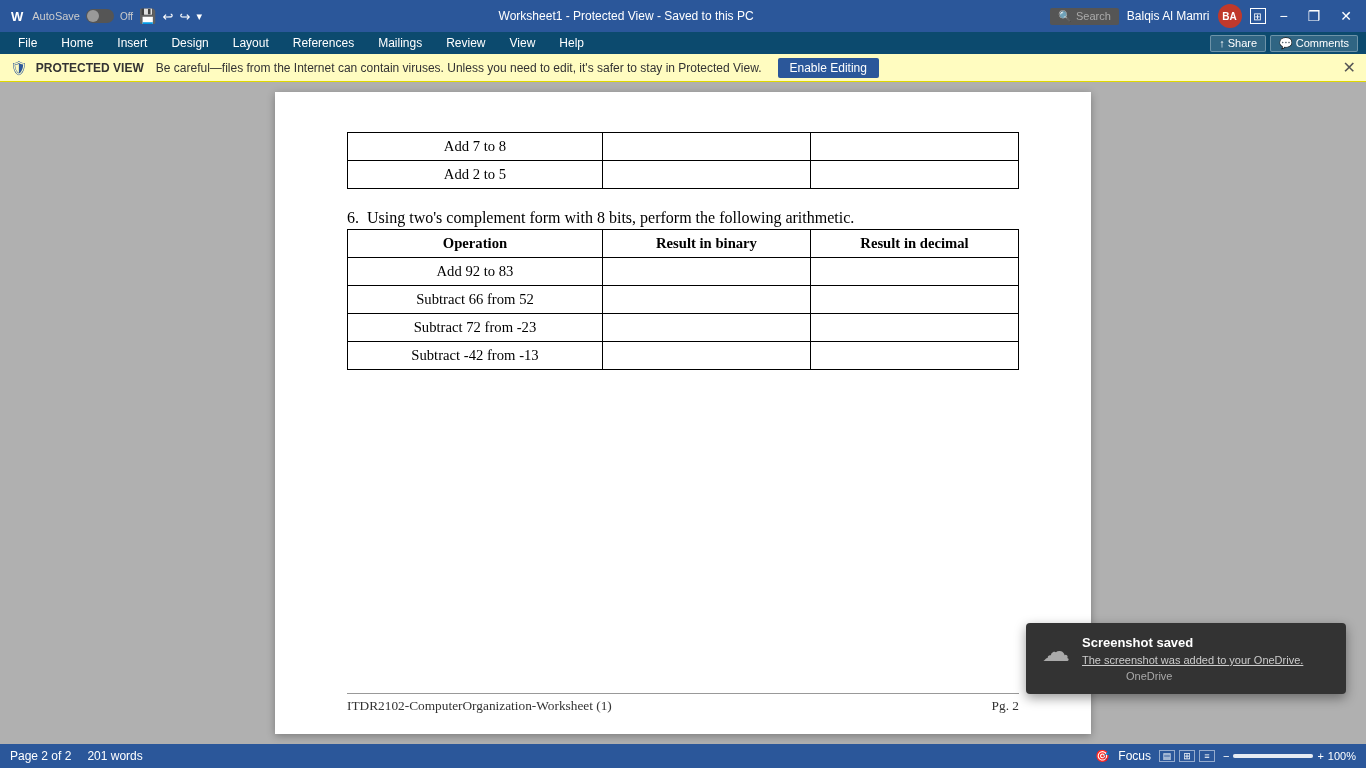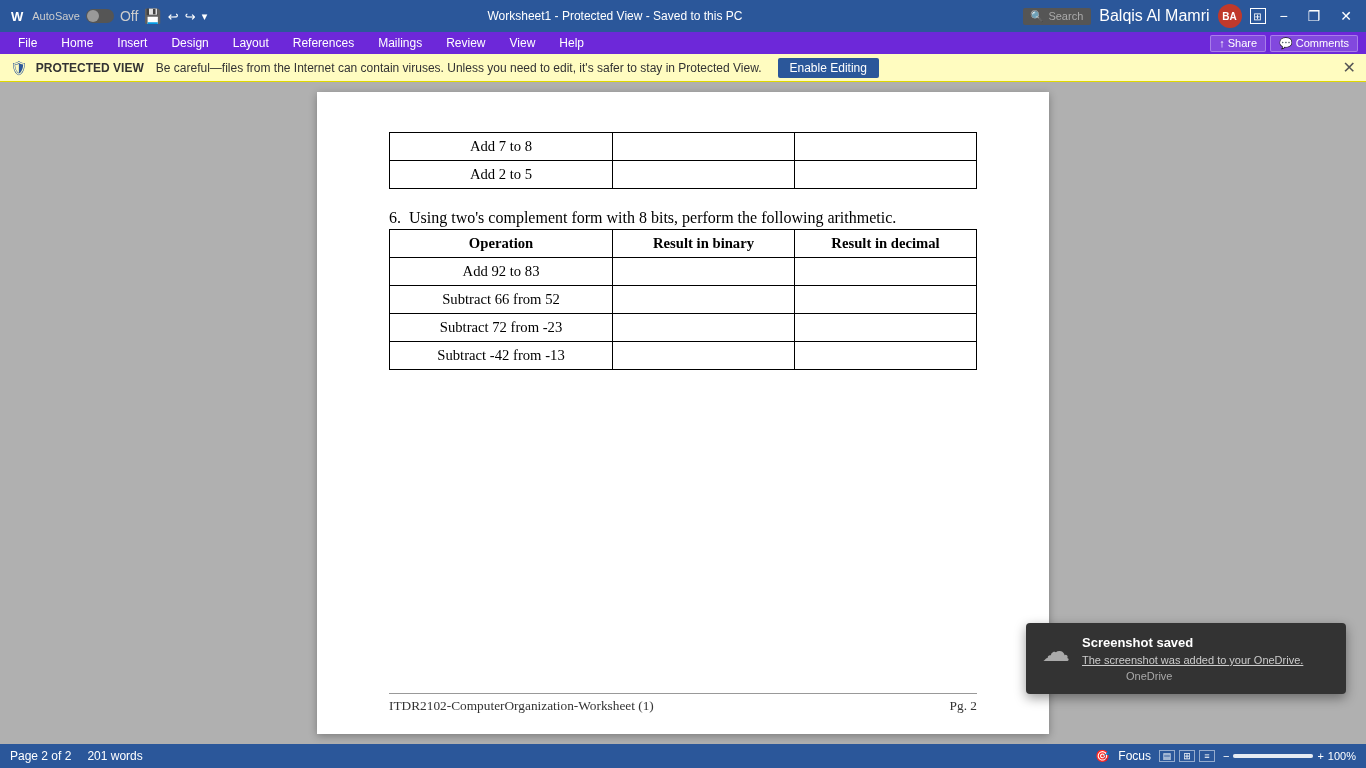--- a/index.html
+++ b/index.html
@@ -15,28 +15,28 @@
       color: white;
       font-size: 12px;
       flex-shrink: 0;
     }
     .title-bar-left { display: flex; align-items: center; gap: 6px; }
     .autosave-label { font-size: 11px; color: #ccc; }
     .autosave-toggle { background: #555; border-radius: 8px; width: 28px; height: 14px; display: inline-flex; align-items: center; padding: 1px; }
     .autosave-toggle-dot { width: 12px; height: 12px; background: #999; border-radius: 50%; }
     .title-bar-center { flex: 1; text-align: center; font-size: 12px; color: white; }
     .title-bar-right { display: flex; align-items: center; gap: 8px; }
-    .user-name { font-size: 16px; color: white; }
+    .user-name { font-size: 12px; color: white; }
     .user-avatar { width: 24px; height: 24px; background: #c0392b; border-radius: 50%; display: flex; align-items: center; justify-content: center; font-size: 10px; color: white; font-weight: bold; }
     .win-btn { background: none; border: none; color: white; font-size: 14px; cursor: pointer; padding: 0 6px; }
     .layout-icon { width: 16px; height: 16px; border: 1px solid white; display: inline-flex; justify-content: center; align-items: center; font-size: 10px; }
 
     
     .ribbon {
-      background: #6d28d9;
+      background: #0c4a6e;
       height: 22px;
       display: flex;
       align-items: center;
       padding: 0 8px;
       gap: 4px;
       flex-shrink: 0;
     }
     .ribbon-tab {
       color: white;
       font-size: 12px;
@@ -86,21 +86,21 @@
       flex: 1;
       background: #b0b0b0;
       overflow: hidden;
       display: flex;
       justify-content: center;
       padding: 10px 0;
       position: relative;
     }
     .page {
       background: white;
-      width: 732px;
+      width: 816px;
       min-height: 600px;
       padding: 40px 72px;
       box-shadow: 0 2px 8px rgba(0,0,0,0.3);
       font-family: 'Times New Roman', Times, serif;
       font-size: 12pt;
       overflow: hidden;
       position: relative;
     }
 
     
@@ -194,21 +194,21 @@
 </head>
 <body>
 
 <div class="title-bar">
   <div class="title-bar-left">
     <span style="background:#2b579a;color:white;font-weight:bold;font-size:13px;padding:1px 3px;">W</span>
     <span class="autosave-label">AutoSave</span>
     <div class="autosave-toggle">
       <div class="autosave-toggle-dot"></div>
     </div>
-    <span style="font-size:14px;color:#ccc;">Off</span>
+    <span style="font-size:10px;color:#ccc;">Off</span>
     <span style="font-size:14px;cursor:pointer;">💾</span>
     <span style="font-size:13px;cursor:pointer;">↩</span>
     <span style="font-size:13px;cursor:pointer;">↪</span>
     <span style="font-size:11px;cursor:pointer;">▾</span>
   </div>
   <div class="title-bar-center">
     <span>Worksheet1 - Protected View - Saved to this PC</span>
   </div>
   <div class="title-bar-right">
     <div style="background:#555;border-radius:2px;padding:2px 8px;display:flex;align-items:center;gap:4px;">

